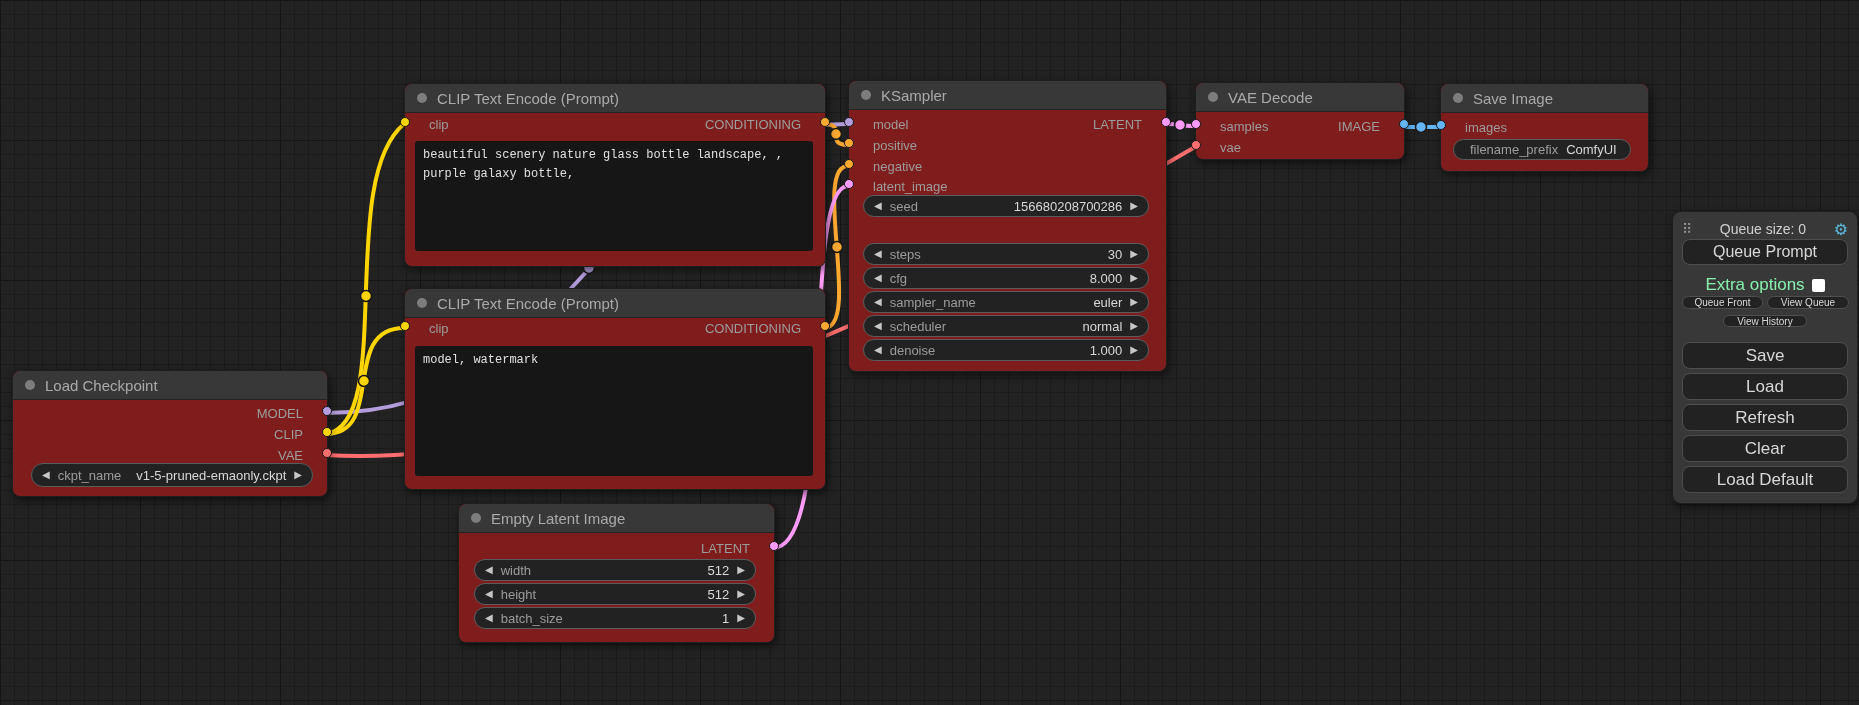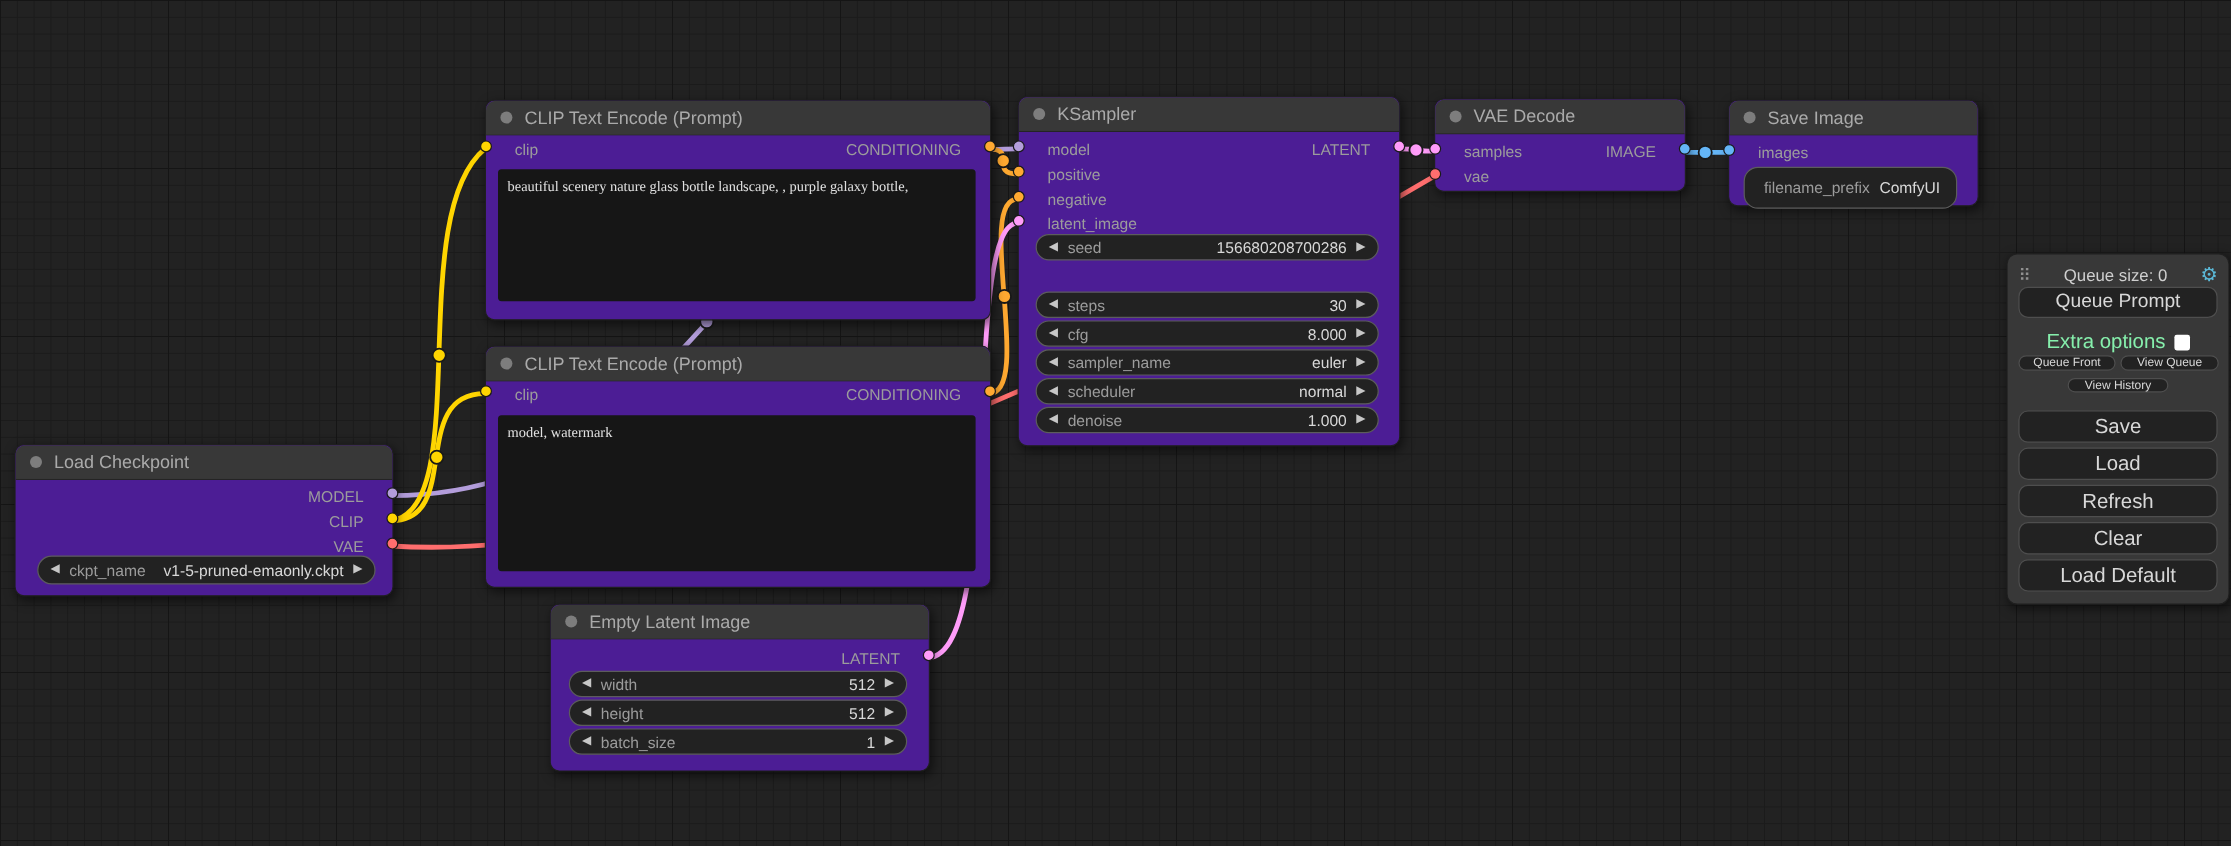--- a/index.html
+++ b/index.html
@@ -9,21 +9,21 @@
     background-color:#222222;
     background-image:
       linear-gradient(#151515 1px, transparent 1px),
       linear-gradient(90deg,#151515 1px, transparent 1px),
       linear-gradient(#1b1b1b 1px, transparent 1px),
       linear-gradient(90deg,#1b1b1b 1px, transparent 1px);
     background-size:140px 140px,140px 140px,14px 14px,14px 14px;
   }
   .wires{position:absolute;left:0;top:0;z-index:1;pointer-events:none;}
   .node{
-    position:absolute;z-index:2;background:#4c1d95;border:1px solid #1f1f1f;
+    position:absolute;z-index:2;background:#7f1d1d;border:1px solid #1f1f1f;
     border-radius:8px;box-shadow:2px 3px 9px rgba(0,0,0,.55);
   }
   .ntitle{
     height:28px;display:flex;align-items:center;gap:10px;padding:0 12px;
     color:#aaaaaa;font-size:15px;border-bottom:1px solid rgba(0,0,0,.35);
     border-radius:8px 8px 0 0;background:#383838;white-space:nowrap;
   }
   .tdot{width:10px;height:10px;border-radius:50%;background:#7d7d7d;flex:0 0 auto;}
   .port{position:absolute;display:flex;gap:19px;height:16px;
     font-size:13px;color:#9c9c9c;white-space:nowrap;}
@@ -34,21 +34,21 @@
     position:absolute;height:22px;background:#222222;border:1px solid #5c5c5c;
     border-radius:12px;display:flex;align-items:center;gap:8px;padding:0 10px;
     font-size:13px;box-sizing:border-box;
   }
   .warr{color:#c7c7c7;font-size:10px;line-height:1;flex:0 0 auto;}
   .wlabel{color:#9c9c9c;white-space:nowrap;}
   .wvalue{margin-left:auto;color:#d8d8d8;white-space:nowrap;}
   .wtoggle{width:14px;height:14px;border-radius:50%;background:#93A6BB;flex:0 0 auto;margin-left:6px;}
   .nodetext{
     position:absolute;background:#161616;border-radius:3px;color:#e0e0e0;
-    font-family:Liberation Serif, serif;font-size:12px;line-height:1.55;
+    font-family:Liberation Mono, monospace;font-size:12px;line-height:1.55;
     padding:5px 8px;white-space:pre-wrap;box-sizing:border-box;overflow:hidden;
   }
   
   .qpanel{
     position:absolute;left:1672px;top:211px;width:184px;height:291px;z-index:3;
     background:#383838;border:1px solid #1f1f1f;border-radius:9px;
     box-shadow:2px 3px 9px rgba(0,0,0,.55);
   }
   .qheader{position:absolute;left:0;top:7px;width:100%;height:20px;display:flex;align-items:center;}
   .qdrag{color:#909090;font-size:14px;margin-left:9px;}
@@ -265,21 +265,21 @@
 
 <div class="node" style="left:1440px;top:83px;width:207px;height:87px">
   <div class="ntitle">
     <span class="tdot"></span>
     <span>Save Image</span>
   </div>
   <div class="port in" style="top:36px">
     <span class="pdot" style="background:#64B5F6"></span>
     <span>images</span>
   </div>
-  <div class="widget" style="left:12px;top:55px;width:178px;height:35px;padding:0 16px">
+  <div class="widget" style="left:12px;top:55px;width:178px;height:21px;padding:0 16px">
     <span class="wlabel">filename_prefix</span>
     <span class="wvalue" style="margin-right:4px">ComfyUI</span>
   </div>
 </div>
 
 <div class="qpanel">
   <div class="qheader">
     <span class="qdrag">⠿</span>
     <span class="qsize">Queue size: 0</span>
     <span class="qgear">⚙</span>

